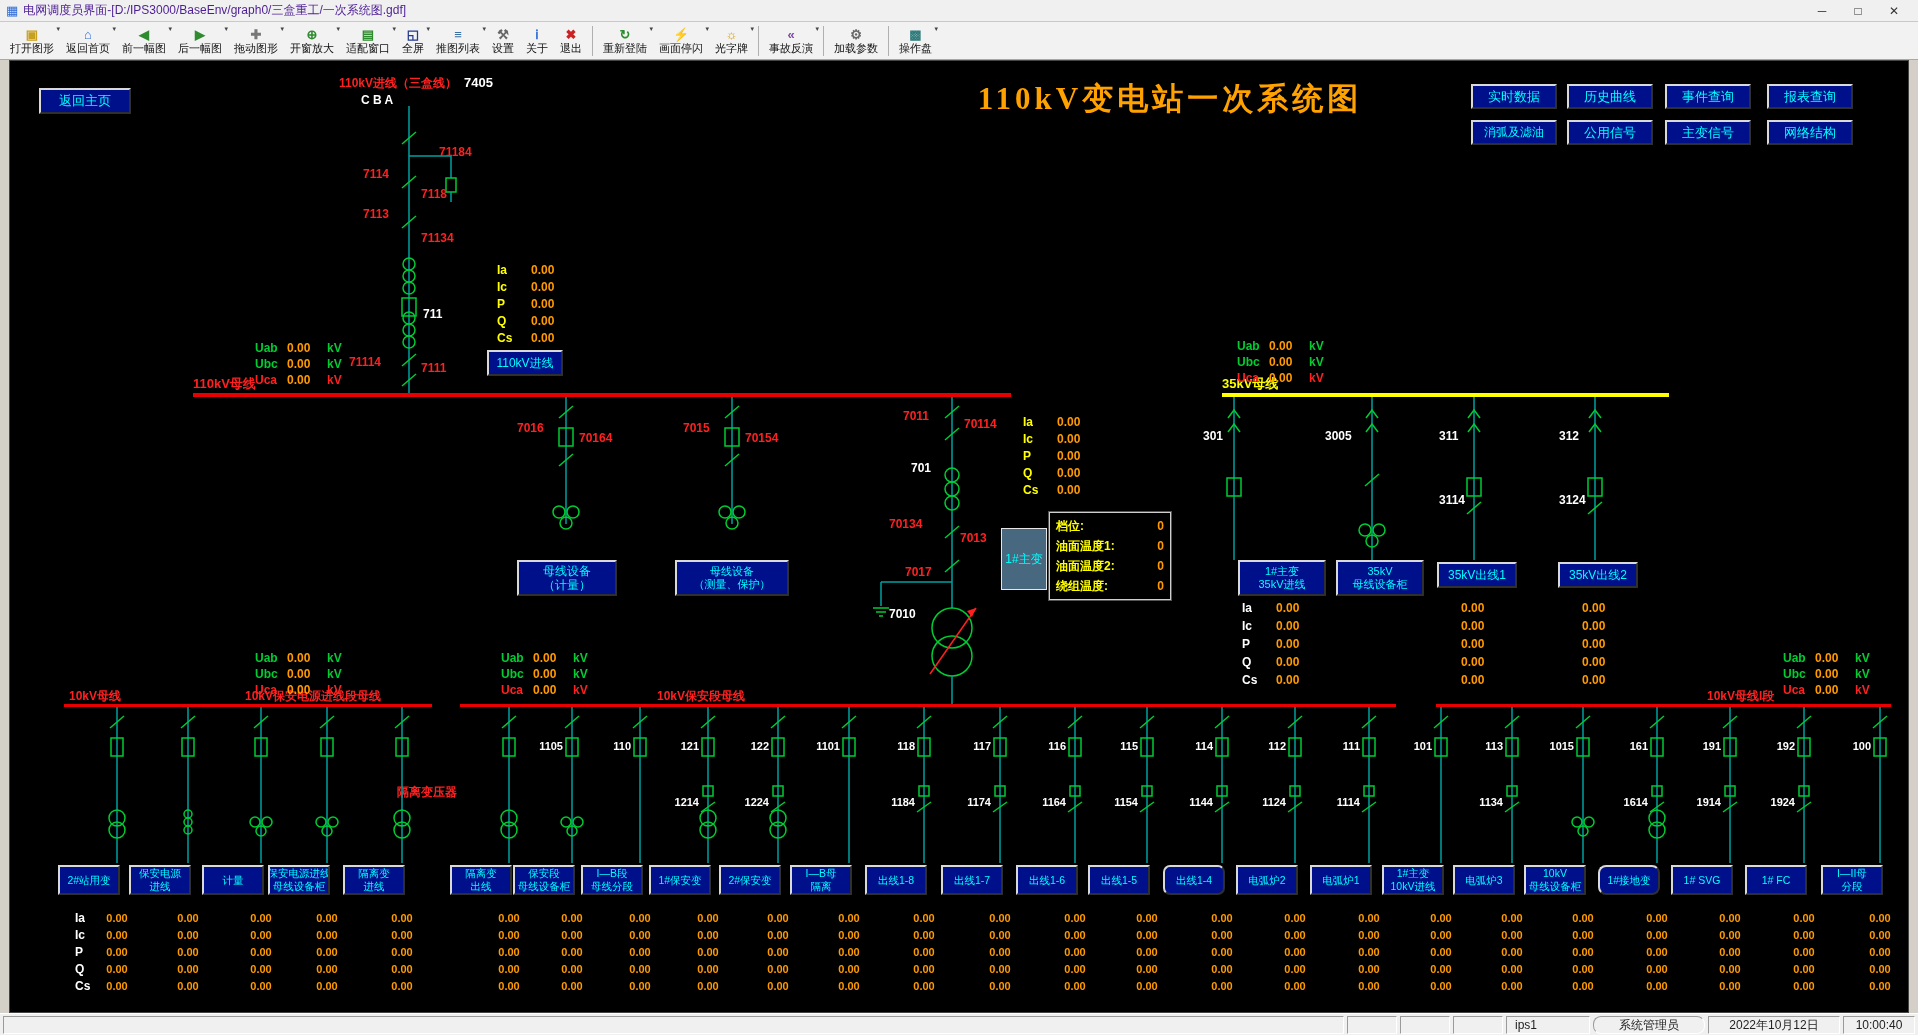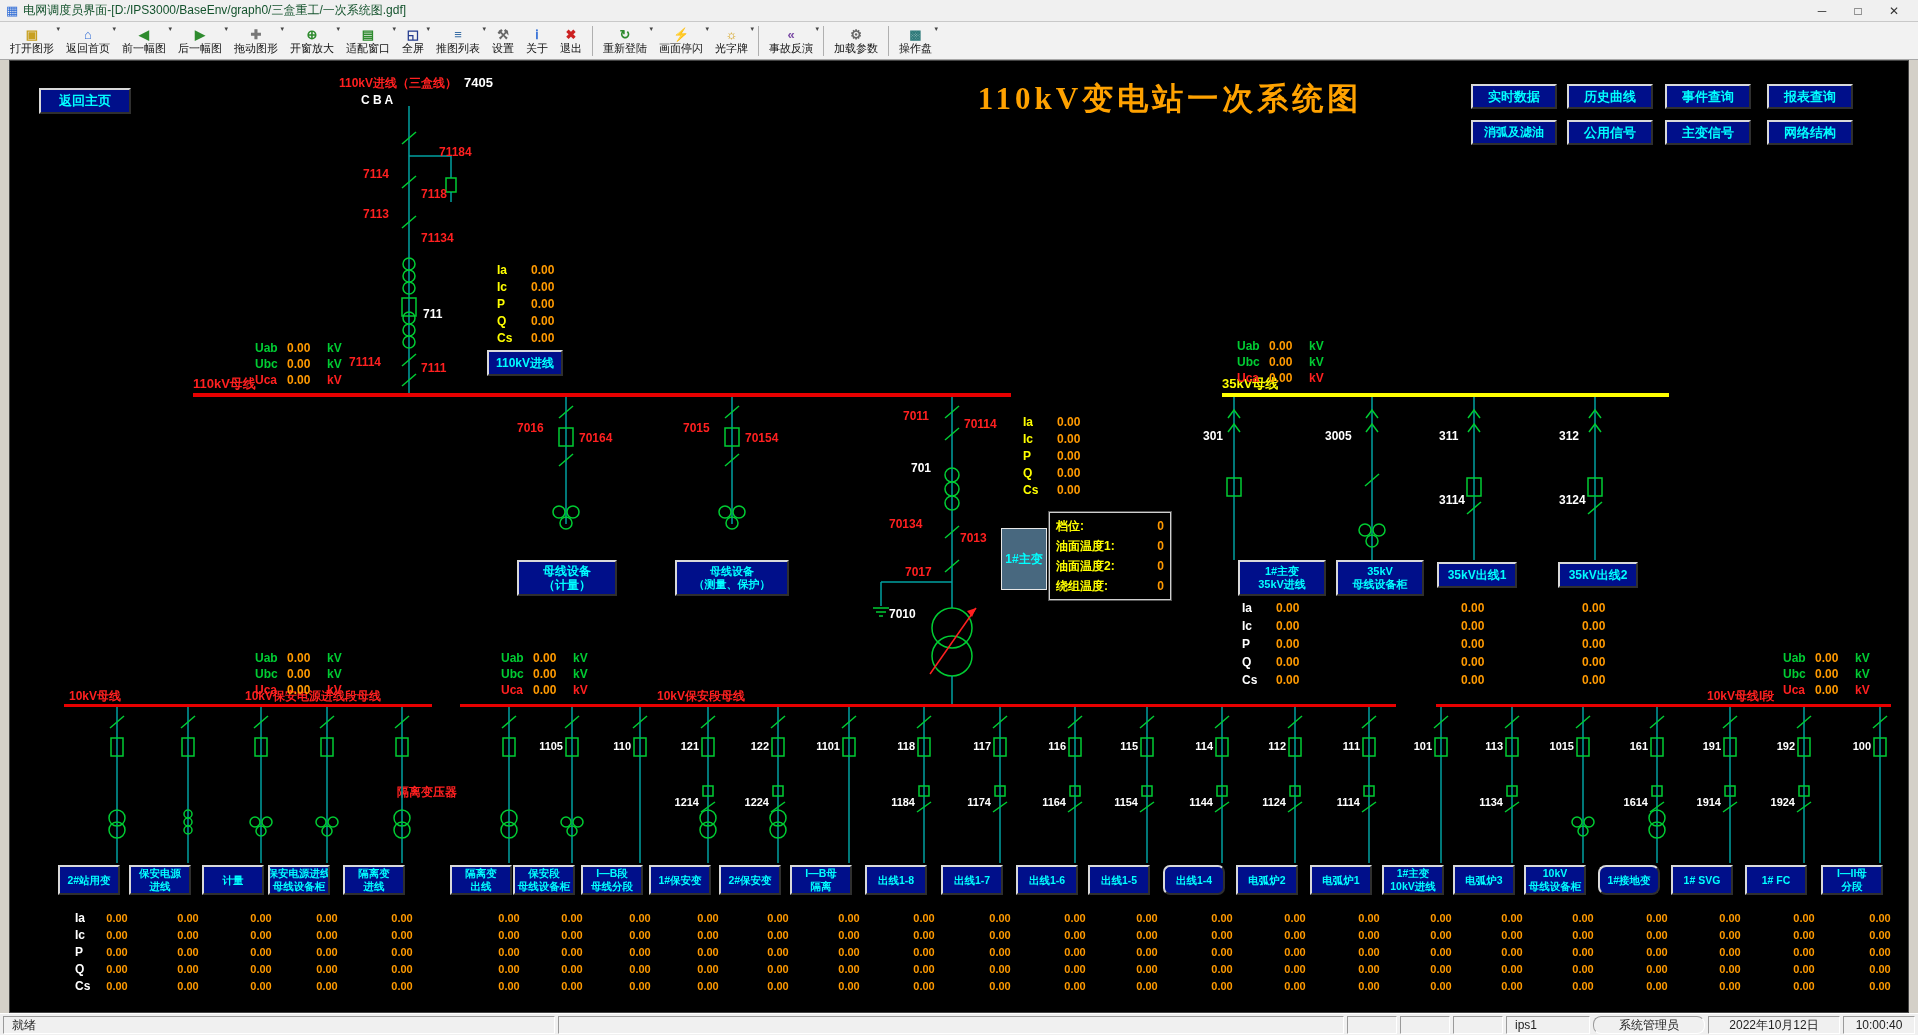--- a/index.html
+++ b/index.html
@@ -4,21 +4,21 @@
 <style>
 *{margin:0;padding:0;box-sizing:border-box}
 html,body{width:1918px;height:1035px;overflow:hidden;background:#d4d0c8;
   font-family:"Liberation Sans",sans-serif;}
 .app{width:1918px;height:1035px;display:flex;flex-direction:column;background:#d4d0c8;}
 
 
 .titlebar{height:22px;background:#f0f0f0;display:flex;align-items:center;padding:0 6px;
   border-bottom:1px solid #c9c9c9;flex:0 0 auto;}
 .app-icon{font-size:13px;color:#2e6bd6;margin-right:5px;}
-.title-text{font-size:12px;color:#14532d;white-space:nowrap;text-align:center;}
+.title-text{font-size:12px;color:#4c1d95;white-space:nowrap;text-align:center;}
 .win-controls{margin-left:auto;display:flex;}
 .win-btn{width:36px;height:20px;text-align:center;line-height:20px;font-size:12px;color:#333;cursor:default;}
 
 
 .toolbar{height:38px;background:#f2f2f2;display:flex;align-items:center;padding:0 4px;
   border-bottom:1px solid #a8a8a8;flex:0 0 auto;}
 .tb-btn{display:flex;flex-direction:column;align-items:center;justify-content:center;
   height:36px;padding:1px 6px;position:relative;cursor:default;}
 .tb-icon{font-size:13px;line-height:15px;font-weight:bold;}
 .tb-label{font-size:11px;color:#111;white-space:nowrap;line-height:13px;}
@@ -26,21 +26,21 @@
 .tb-sep{width:1px;height:30px;background:#b0b0b0;margin:0 4px;flex:0 0 auto;}
 
 
 .canvas{position:relative;width:1900px;height:953px;background:#000;margin:0 9px;flex:0 0 auto;
   box-shadow:inset 0 0 0 1px #444;}
 .canvas svg{position:absolute;left:0;top:0;font-family:"Liberation Sans",sans-serif;}
 #overlays{position:absolute;left:0;top:0;width:100%;height:100%;}
 .dtitle{position:absolute;left:946px;top:18px;width:430px;text-align:center;font-size:31px;
   font-weight:bold;color:#ffa200;font-family:"Liberation Serif",serif;letter-spacing:4px;white-space:nowrap;}
 .dbtn{position:absolute;display:flex;flex-direction:column;align-items:center;justify-content:center;
-  background:#000f8a;color:#00ffff;font-weight:bold;text-align:center;line-height:1.2;
+  background:#000f8a;color:#00ffff;font-weight:normal;text-align:center;line-height:1.2;
   border-top:2px solid #d9d9d9;border-left:2px solid #d9d9d9;
   border-bottom:2px solid #2f2f2f;border-right:2px solid #2f2f2f;
   cursor:default;white-space:nowrap;overflow:hidden;font-size:12px;}
 .dbtn-grey{background:#48687f;border:1px solid #e6e6e6;}
 .tpanel{position:absolute;left:1040px;top:452px;width:122px;height:88px;background:#000;
   border:1px solid #cfcfcf;outline:1px solid #555;padding:4px 6px;display:flex;
   flex-direction:column;justify-content:space-between;}
 .tp-row{display:flex;justify-content:space-between;font-size:12px;font-weight:bold;line-height:18px;}
 .tp-l{color:#ffff00;}
 .tp-v{color:#ff9a00;}
@@ -811,21 +811,20 @@
           <span>1# FC</span>
         </div>
         <div class="dbtn" style="left: 1812px; top: 805px; width: 62px; height: 30px; font-size: 10.5px;">
           <span>I—II母</span>
           <span>分段</span>
         </div>
       </div>
   </div>
 
   <div class="statusbar">
-    <div class="sb-seg sb-ready">就绪</div>
     <div class="sb-seg sb-fill"></div>
     <div class="sb-seg sb-sm"></div>
     <div class="sb-seg sb-sm"></div>
     <div class="sb-seg sb-sm"></div>
     <div class="sb-seg sb-host">ips1</div>
     <div class="sb-seg sb-user">系统管理员</div>
     <div class="sb-seg sb-date">2022年10月12日</div>
     <div class="sb-seg sb-time">10:00:40</div>
   </div>
 

